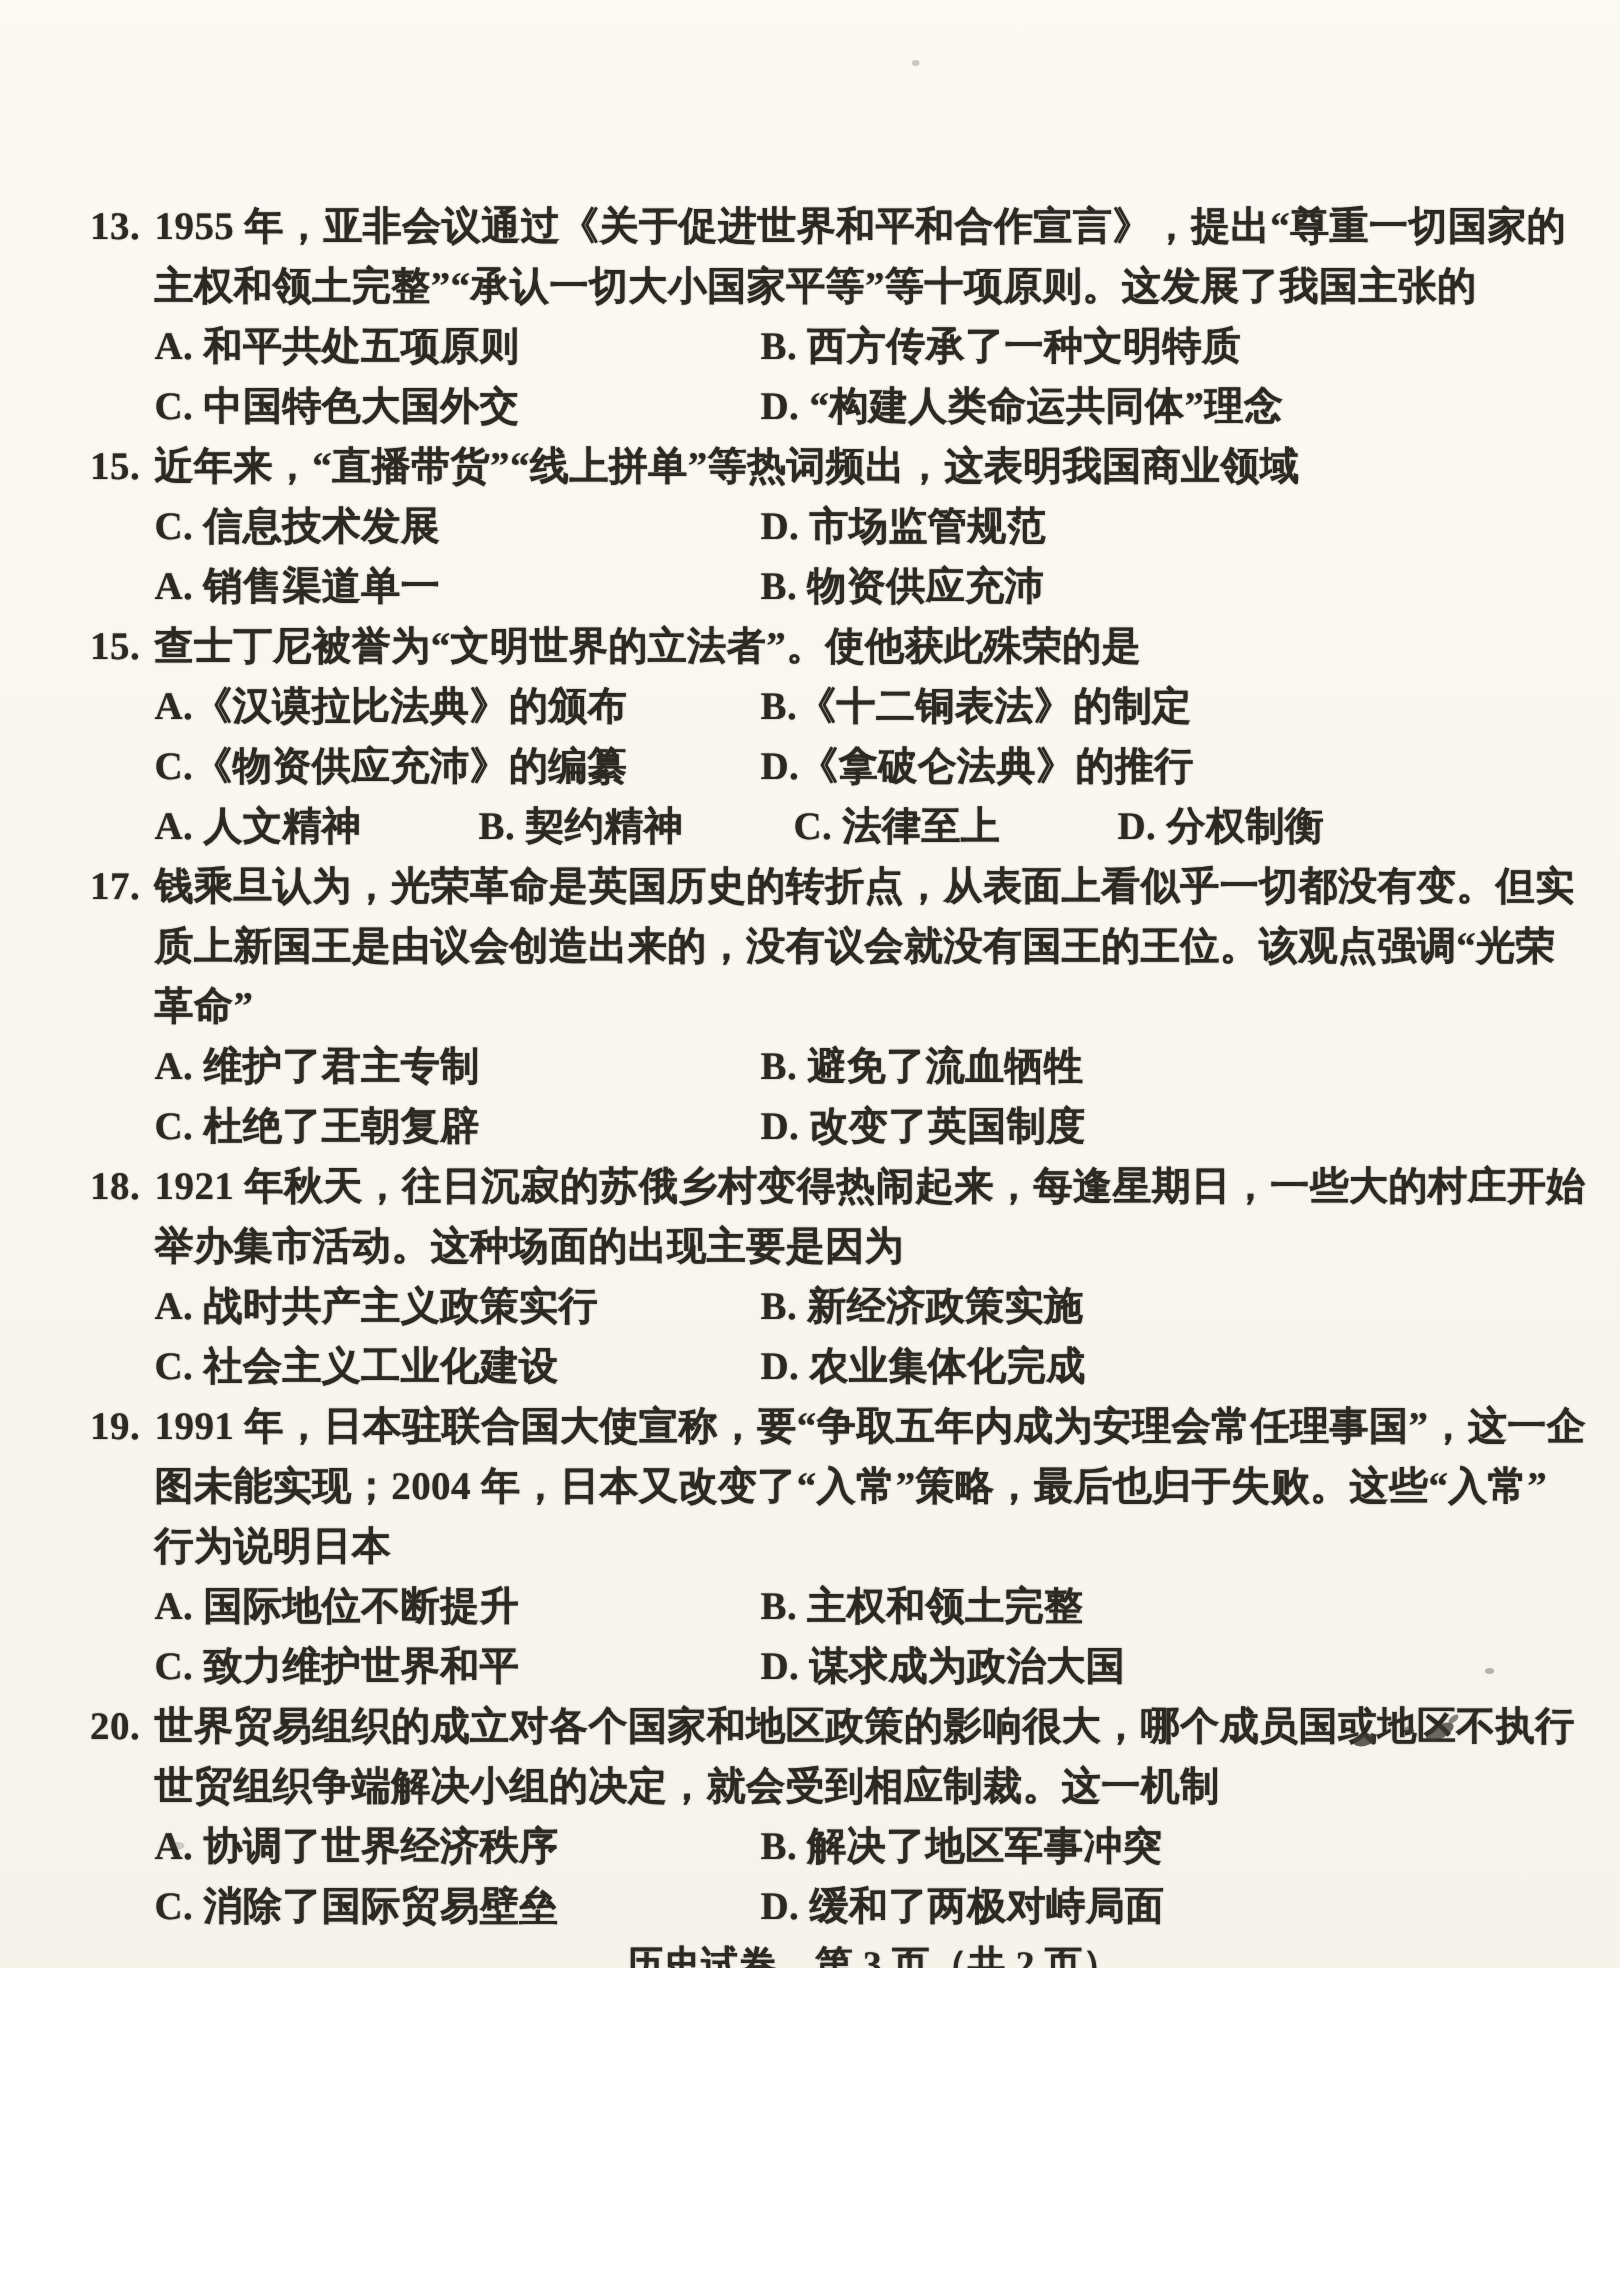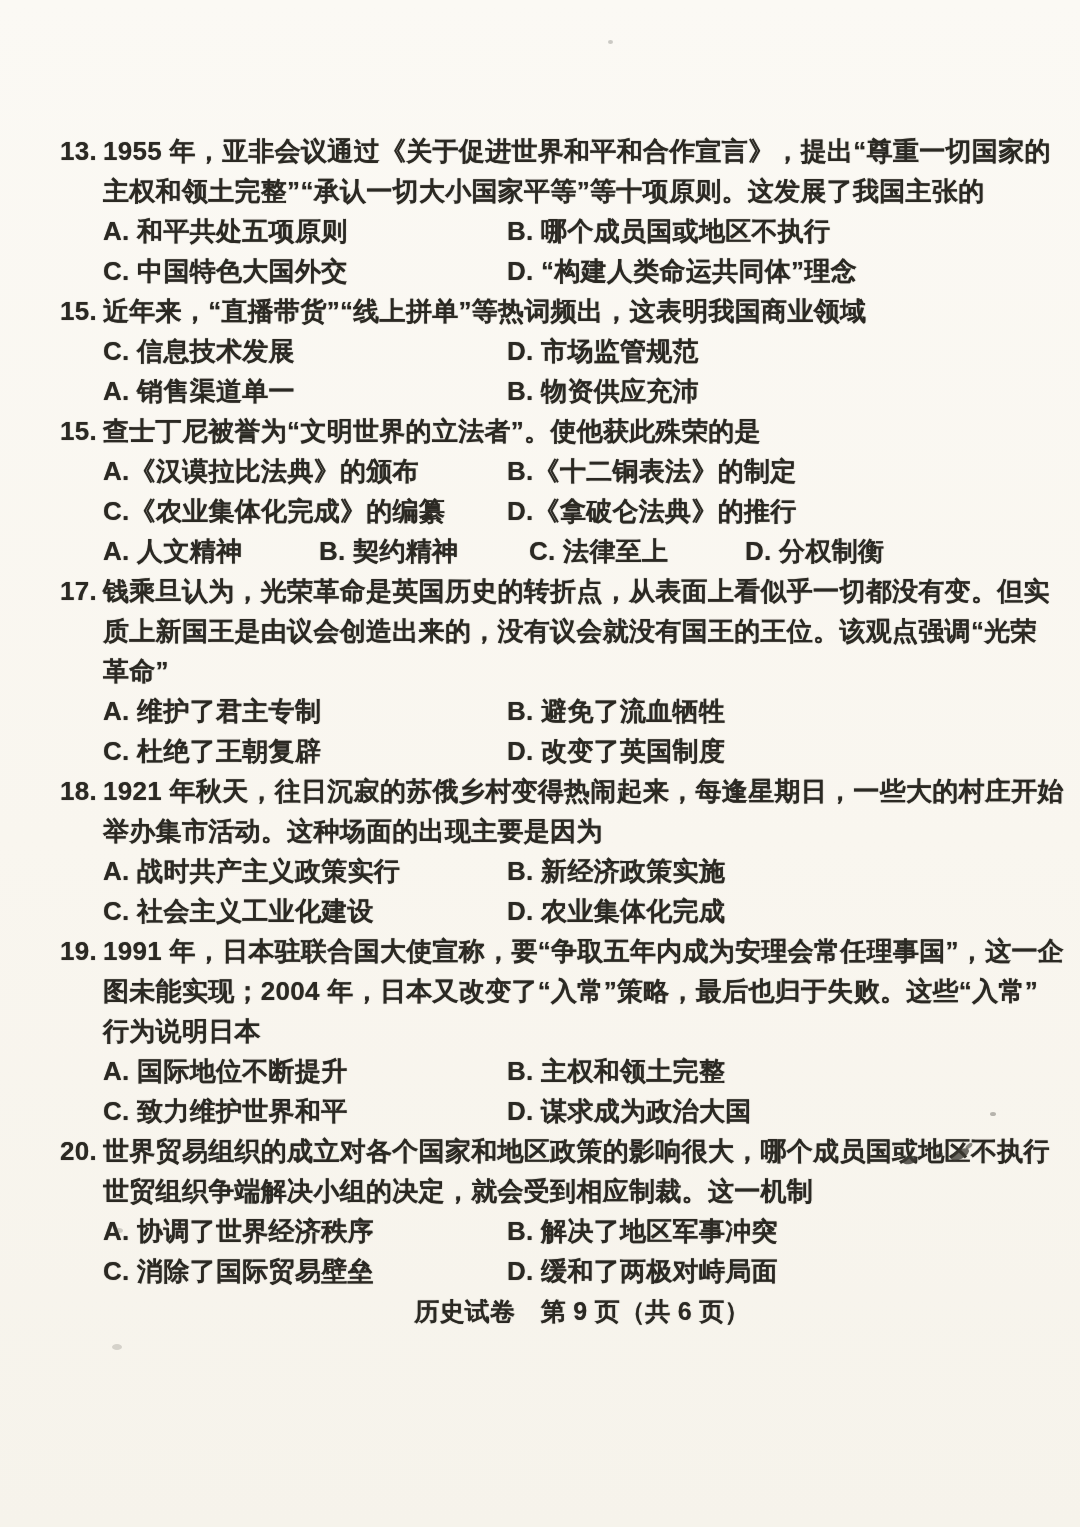--- a/index.html
+++ b/index.html
@@ -1,21 +1,21 @@
 <!DOCTYPE html>
 <html><head>
 <meta charset="utf-8">
 <style>
   html,body{margin:0;padding:0;}
   .page{
     position:relative;
-    width:1080px;height:1527px;
+    width:1080px;height:1312px;
     background:linear-gradient(180deg,#fbf9f4 0%,#f9f6ef 55%,#f6f3eb 100%);
     overflow:hidden;
-    font-family:Liberation Sans, sans-serif;
+    font-family:Liberation Serif, serif;
     color:#2b2923;
   }
   .content{position:absolute;left:60px;top:131px;width:980px;}
   .q-line,.opt-row,.footer-line{
     height:40px;line-height:40px;
     font-size:26px;font-weight:600;letter-spacing:.3px;
     white-space:nowrap;
     text-shadow:0 0 1px rgba(43,41,35,.7);
   }
   .q-num{display:inline-block;width:43px;}
@@ -46,21 +46,21 @@
 <div class="page">
   <div class="content">
       <div class="question">
     <div class="q-lines">
           <div class="q-line"><span class="q-num">13.</span><span>1955 年，亚非会议通过《关于促进世界和平和合作宣言》，提出“尊重一切国家的</span></div>
           <div class="q-line cont">主权和领土完整”“承认一切大小国家平等”等十项原则。这发展了我国主张的</div>
         </div>
     <div class="q-options">
           <div class="opt-row two-col">
             <span class="opt c0">A. 和平共处五项原则</span>
-            <span class="opt c1">B. 哪个成员国或地区不执行</span>
+            <span class="opt c1">B. 西方传承了一种文明特质</span>
           </div>
           <div class="opt-row two-col">
             <span class="opt c0">C. 中国特色大国外交</span>
             <span class="opt c1">D. “构建人类命运共同体”理念</span>
           </div>
         </div>
   </div>
       <div class="question">
     <div class="q-lines">
           <div class="q-line"><span class="q-num">15.</span><span>近年来，“直播带货”“线上拼单”等热词频出，这表明我国商业领域</span></div>
@@ -79,21 +79,21 @@
       <div class="question">
     <div class="q-lines">
           <div class="q-line"><span class="q-num">15.</span><span>查士丁尼被誉为“文明世界的立法者”。使他获此殊荣的是</span></div>
         </div>
     <div class="q-options">
           <div class="opt-row two-col">
             <span class="opt c0">A.《汉谟拉比法典》的颁布</span>
             <span class="opt c1">B.《十二铜表法》的制定</span>
           </div>
           <div class="opt-row two-col">
-            <span class="opt c0">C.《农业集体化完成》的编纂</span>
+            <span class="opt c0">C.《物资供应充沛》的编纂</span>
             <span class="opt c1">D.《拿破仑法典》的推行</span>
           </div>
         </div>
   </div>
       <div class="question">
     <div class="q-options">
           <div class="opt-row one-row">
             <span class="opt c0">A. 人文精神</span>
             <span class="opt c1">B. 契约精神</span>
             <span class="opt c2">C. 法律至上</span>
@@ -160,21 +160,21 @@
           <div class="opt-row two-col">
             <span class="opt c0">A. 协调了世界经济秩序</span>
             <span class="opt c1">B. 解决了地区军事冲突</span>
           </div>
           <div class="opt-row two-col">
             <span class="opt c0">C. 消除了国际贸易壁垒</span>
             <span class="opt c1">D. 缓和了两极对峙局面</span>
           </div>
         </div>
   </div>
-      <div class="footer-line">历史试卷　第 9 页（共 6 页）</div>
+      <div class="footer-line">历史试卷　第 3 页（共 2 页）</div>
     </div>
 
   <div class="smudge s1"></div>
   <div class="smudge s2"></div>
   <div class="smudge s3"></div>
   <div class="smudge s4"></div>
   <div class="smudge s5"></div>
   <div class="smudge s6"></div>
   <div class="smudge s7"></div>
   <div class="smudge s8"></div>

